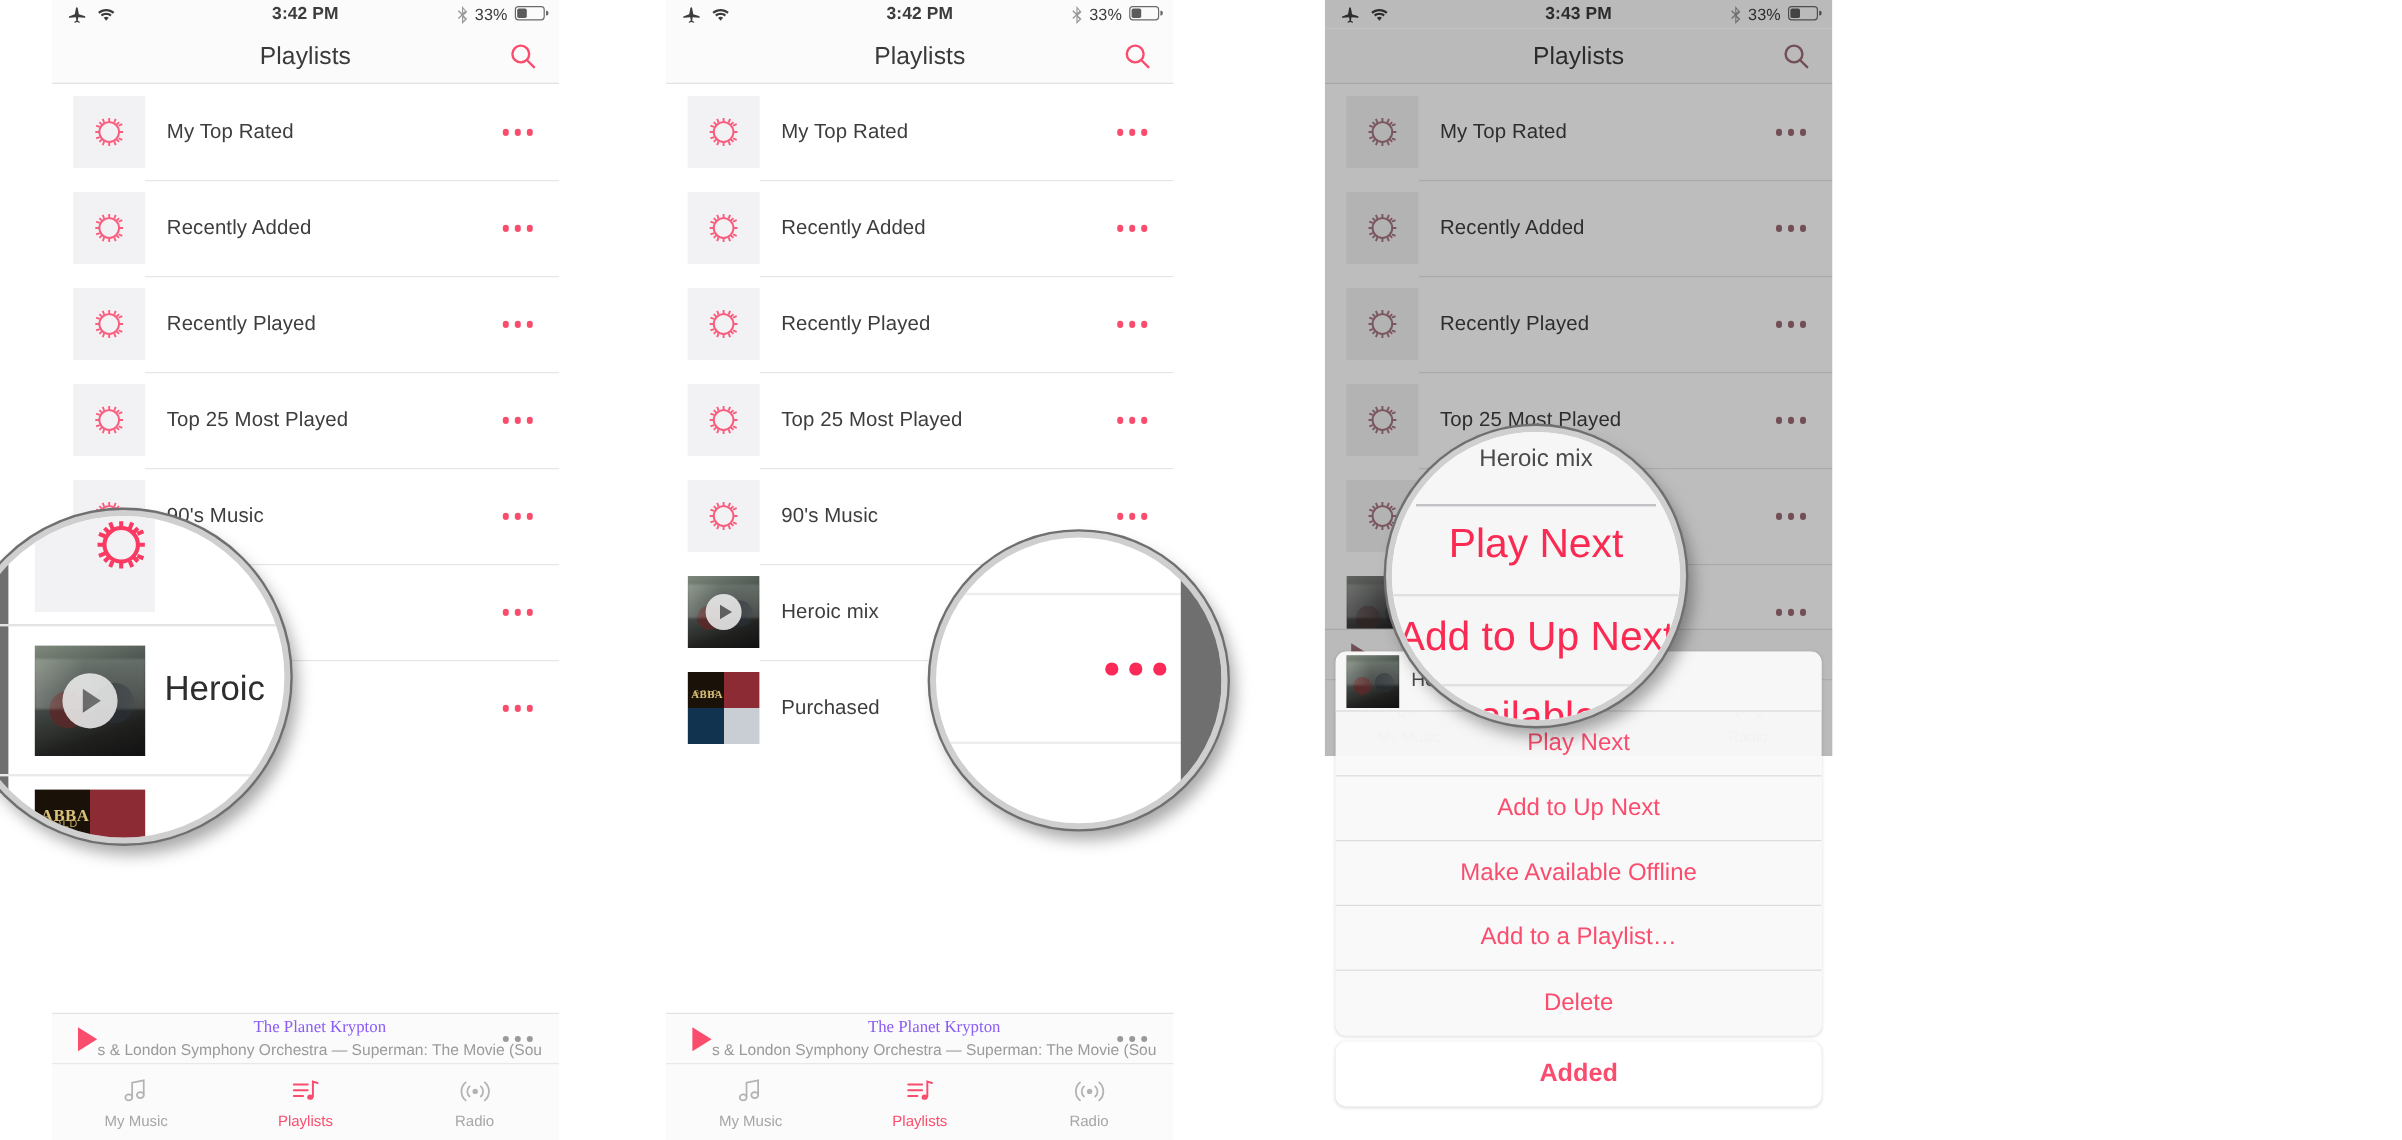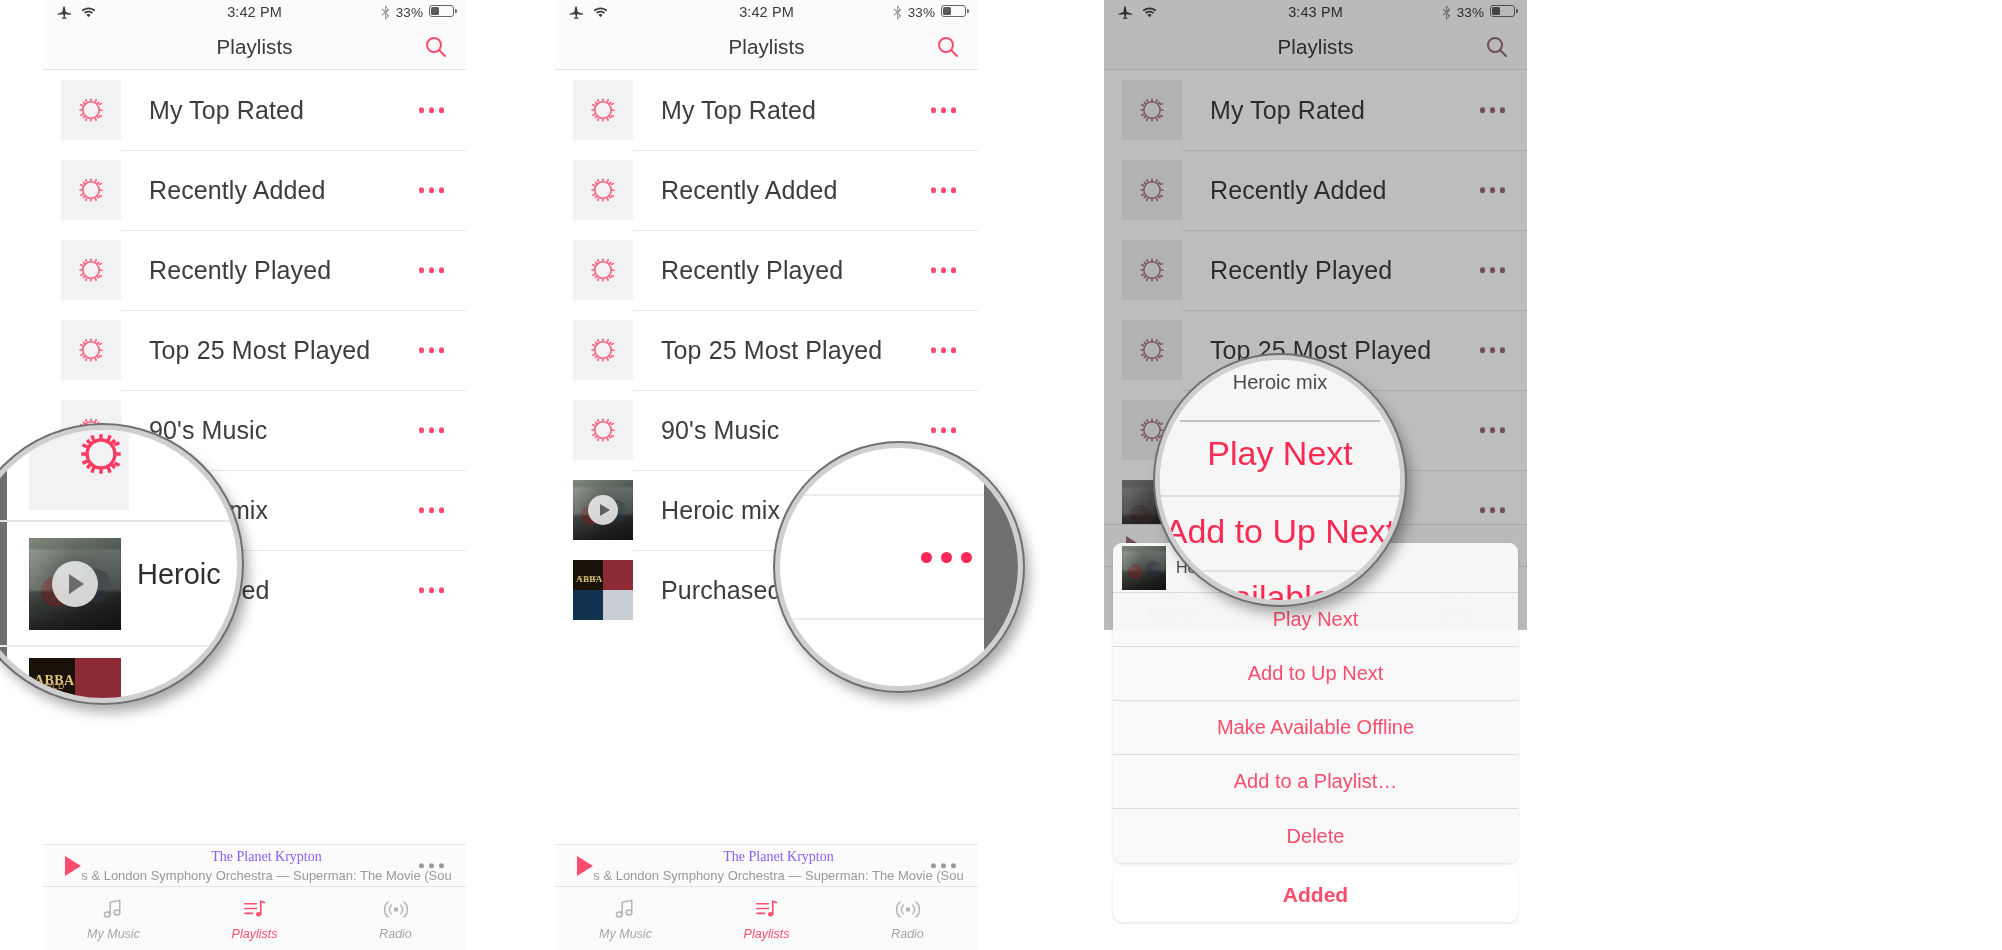--- a/index.html
+++ b/index.html
@@ -23,21 +23,21 @@
   .dim .screen-content { filter: brightness(0.74) saturate(0.28); }
 
   
   .statusbar {
     position: relative; height: 24px; width: 100%;
     display: flex; align-items: center;
     font-size: 14.5px; color: #3c3c3c; letter-spacing: .1px;
     background: #fbfbfb;
   }
   .sb-left { display:flex; align-items:center; gap:8px; padding-left: 14px; }
-  .sb-center { position:absolute; left:0; right:0; text-align:center; font-weight:400; font-size:14.5px; pointer-events:none;}
+  .sb-center { position:absolute; left:0; right:0; text-align:center; font-weight:700; font-size:14.5px; pointer-events:none;}
   .sb-right { margin-left:auto; display:flex; gap:6px; padding-right: 12px; }
   .sb-pct { font-size: 13.5px; font-weight: 500; }
   .batt { width: 25px; height: 12px; border: 1.4px solid #6a6a6a; border-radius: 3px; position: relative; }
   .batt::after { content:""; position:absolute; right:-4px; top:3.4px; width:2.2px; height:4.6px; background:#6a6a6a; border-radius:0 1.5px 1.5px 0; }
   .batt .fill { position:absolute; left:1px; top:1px; bottom:1px; width:33%; background:#5b5b5b; border-radius:1.5px; }
   .ico { display:inline-block; }
   .ico svg { display:block; }
 
   
   .navbar {
@@ -47,21 +47,21 @@
   }
   .navbar .title { font-size: 20.5px; color:#3a3a3a; font-weight:400; letter-spacing:.1px; }
   .navbar .search { position:absolute; right: 18px; top:50%; transform: translateY(-50%); }
   .navbar .search svg { display:block; }
 
   
   .list { position:relative; background:#fff; }
   .row { position:relative; display:flex; align-items:center; height:80px; padding-left:18px; background:#fff; }
   .row + .row::before { content:""; position:absolute; left:78px; right:0; top:0; height:1px; background:#e6e6e6; }
   .row .thumb { width:60px; height:60px; flex:0 0 60px; background:#f2f2f5; display:flex; align-items:center; justify-content:center; position:relative; overflow:hidden;}
-  .row .label { margin-left:28px; font-size:25px; color:#3d3d3d; letter-spacing:.1px; white-space:nowrap; }
+  .row .label { margin-left:18px; font-size:17px; color:#3d3d3d; letter-spacing:.1px; white-space:nowrap; }
   .row .more { position:absolute; right:22px; top:50%; transform:translateY(-50%); display:flex; gap:4.5px; }
   .row .more i { width:5.5px; height:5.5px; border-radius:50%; background:#fa4d6e; display:block; }
 
   
   .gear { width:40px; height:40px; }
   .gear svg { display:block; width:40px; height:40px; }
 
   
   .art-heroic {
     width:60px; height:60px;
@@ -109,21 +109,21 @@
   .np-play { width:0;height:0;border-left:16px solid #fa4d6e;border-top:10px solid transparent;border-bottom:10px solid transparent; margin-left:22px; }
   .np-text { flex:1; text-align:center; margin-left:-14px; line-height:1.15; overflow:hidden; }
   .np-title { font-size:14px; color:#8b5cf6; font-weight:500;font-family:Liberation Serif, serif; }
   .np-sub { font-size:13px; color:#9a9a9a; white-space:nowrap; }
 
   
   .tabbar {
     position:absolute; left:0; right:0; bottom:0; height:63px; background:#fbfbfb;
     display:flex; align-items:center;
   }
-  .tab { flex:1; display:flex; flex-direction:column; align-items:center; justify-content:flex-start; gap:4px;font-style:italic; }
+  .tab { flex:1; display:flex; flex-direction:column; align-items:center; justify-content:flex-start; gap:4px; }
   .tab .tl { font-size:12.5px; color:#a6a6a6; }
   .tab.active .tl { color:#fa4d6e; }
   .tab svg { display:block; }
 
   
   .mag {
     position:absolute; border-radius:50%; overflow:hidden;
     background:#fff;
     border: 5px solid #cfcfcf;
     box-shadow: 0 0 0 2px #6f6f6f, 6px 9px 13px rgba(0,0,0,.34);

